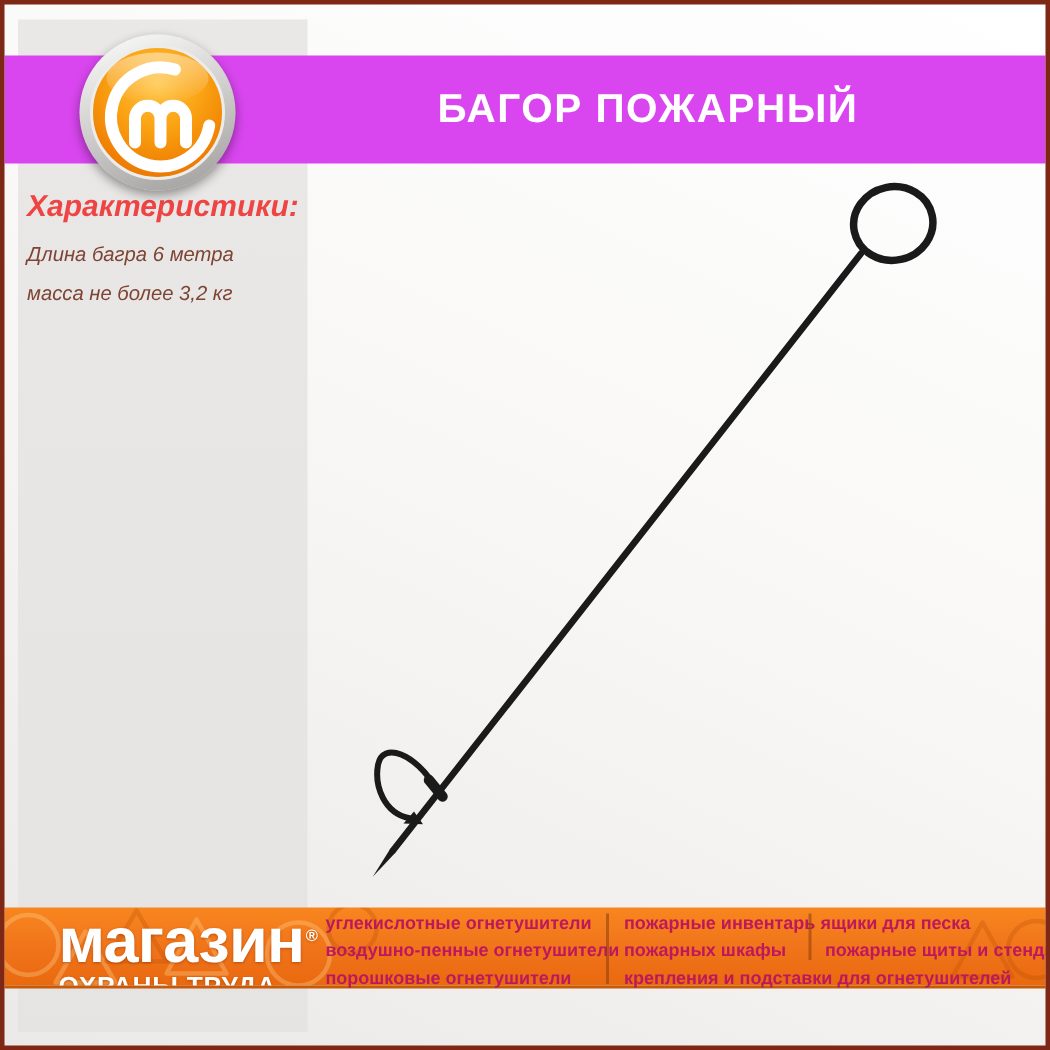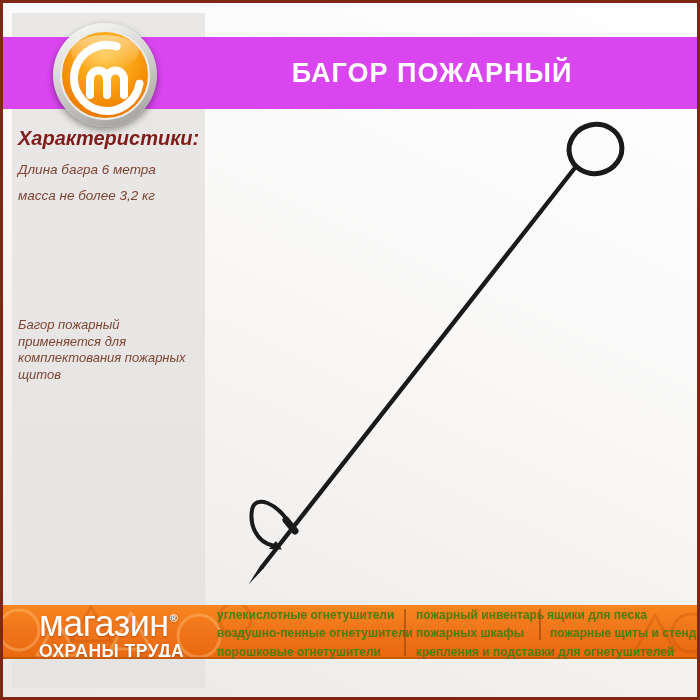--- a/index.html
+++ b/index.html
@@ -59,21 +59,21 @@
     border-radius:50%;
     background:linear-gradient(180deg,rgba(255,255,255,.45),rgba(255,255,255,0));
   }
   .logo-inner svg { position:absolute; inset:0; }
 
   
   .char-block { position:absolute; left:18px; top:127px; width:178px; z-index:3; }
   .desc-block { position:absolute; left:18px; top:317px; width:176px; z-index:3; }
   .block-heading {
     font-size:20px; font-weight:bold; font-style:italic;
-    color:#7f1d1d; margin-bottom:7px;
+    color:#ef4444; margin-bottom:7px;
   }
   .char-line {
     font-size:13.5px; font-style:italic; color:#7e4434;
     line-height:26px;
   }
   .desc-text {
     font-size:13px; font-style:italic; color:#7e4434;
     line-height:16.5px;
   }
 
@@ -86,27 +86,27 @@
     background:linear-gradient(180deg,#f8861f 0%,#f0731a 55%,#e9690e 100%);
     border-bottom:2px solid #c65a08;
     z-index:5; overflow:hidden;
   }
   .footer-watermarks { position:absolute; inset:0; }
   .brand {
     position:absolute; left:36px; top:1px; z-index:2;
     color:#ffffff; text-shadow:0 1px 2px rgba(120,40,0,.45);
     line-height:1;
   }
-  .brand-name { font-size:36px; font-weight:normal; letter-spacing:-.5px;text-align:center; }
+  .brand-name { font-size:42px; font-weight:bold; letter-spacing:-.5px;text-align:center; }
   .brand-tm  { font-size:11px; font-weight:bold; vertical-align:14px; margin-left:1px; }
   .brand-sub { font-size:17.5px; font-weight:bold; letter-spacing:.5px; margin-top:1px; }
 
   .footer-link {
     position:absolute; z-index:2;
-    font-size:12px; font-weight:bold; color:#4d7c0f;
+    font-size:12px; font-weight:bold; color:#be185d;
     white-space:nowrap; cursor:pointer; text-decoration:none;
   }
   .fdiv {
     position:absolute; width:1.5px; z-index:2;
     background:rgba(140,62,12,.55);
   }
 </style>
 </head>
 <body>
 
@@ -140,21 +140,20 @@
   </div>
 </div>
 
 <div class="char-block">
   <div class="block-heading">Характеристики:</div>
   <div class="char-line">Длина багра 6 метра</div>
   <div class="char-line">масса не более 3,2 кг</div>
 </div>
 
 <div class="desc-block">
-  <div class="desc-text">Багор пожарный применяется для комплектования пожарных щитов</div>
 </div>
 
 <div class="footer-bar">
   <svg class="footer-watermarks" width="694" height="54">
     <g fill="none" stroke="rgba(255,215,150,0.32)" stroke-width="3">
       <circle cx="16" cy="25" r="20"></circle>
       <path d="M34 50 L54 16 L74 50 Z" stroke-linejoin="round"></path>
       <circle cx="196" cy="31" r="21"></circle>
       <path d="M128 8 L148 44 L108 44 Z" stroke-linejoin="round"></path>
     </g>
@@ -171,21 +170,21 @@
       <span class="brand-name">магазин</span><span class="brand-tm">®</span>
     </div>
     <div class="brand-sub">ОХРАНЫ ТРУДА</div>
   </div>
 </div>
 
 <span class="footer-link" style="left:217px; top:608px; z-index:6;">углекислотные огнетушители</span>
 <span class="footer-link" style="left:217px; top:626px; z-index:6;">воздушно-пенные огнетушители</span>
 <span class="footer-link" style="left:217px; top:645px; z-index:6;">порошковые огнетушители</span>
 
-<span class="footer-link" style="left:416px; top:608px; z-index:6;">пожарный инвентарь</span>
+<span class="footer-link" style="left:416px; top:608px; z-index:6;">пожарные инвентарь</span>
 <span class="footer-link" style="left:416px; top:626px; z-index:6;">пожарных шкафы</span>
 <span class="footer-link" style="left:416px; top:645px; z-index:6;">крепления и подставки для огнетушителей</span>
 
 <span class="footer-link" style="left:547px; top:608px; z-index:6;">ящики для песка</span>
 <span class="footer-link" style="left:550px; top:626px; z-index:6;">пожарные щиты и стенды</span>
 
 <div class="fdiv" style="left:404px; top:609px; height:47px; z-index:6;"></div>
 <div class="fdiv" style="left:539px; top:609px; height:31px; z-index:6;"></div>
 
 <div class="page-border"></div>

